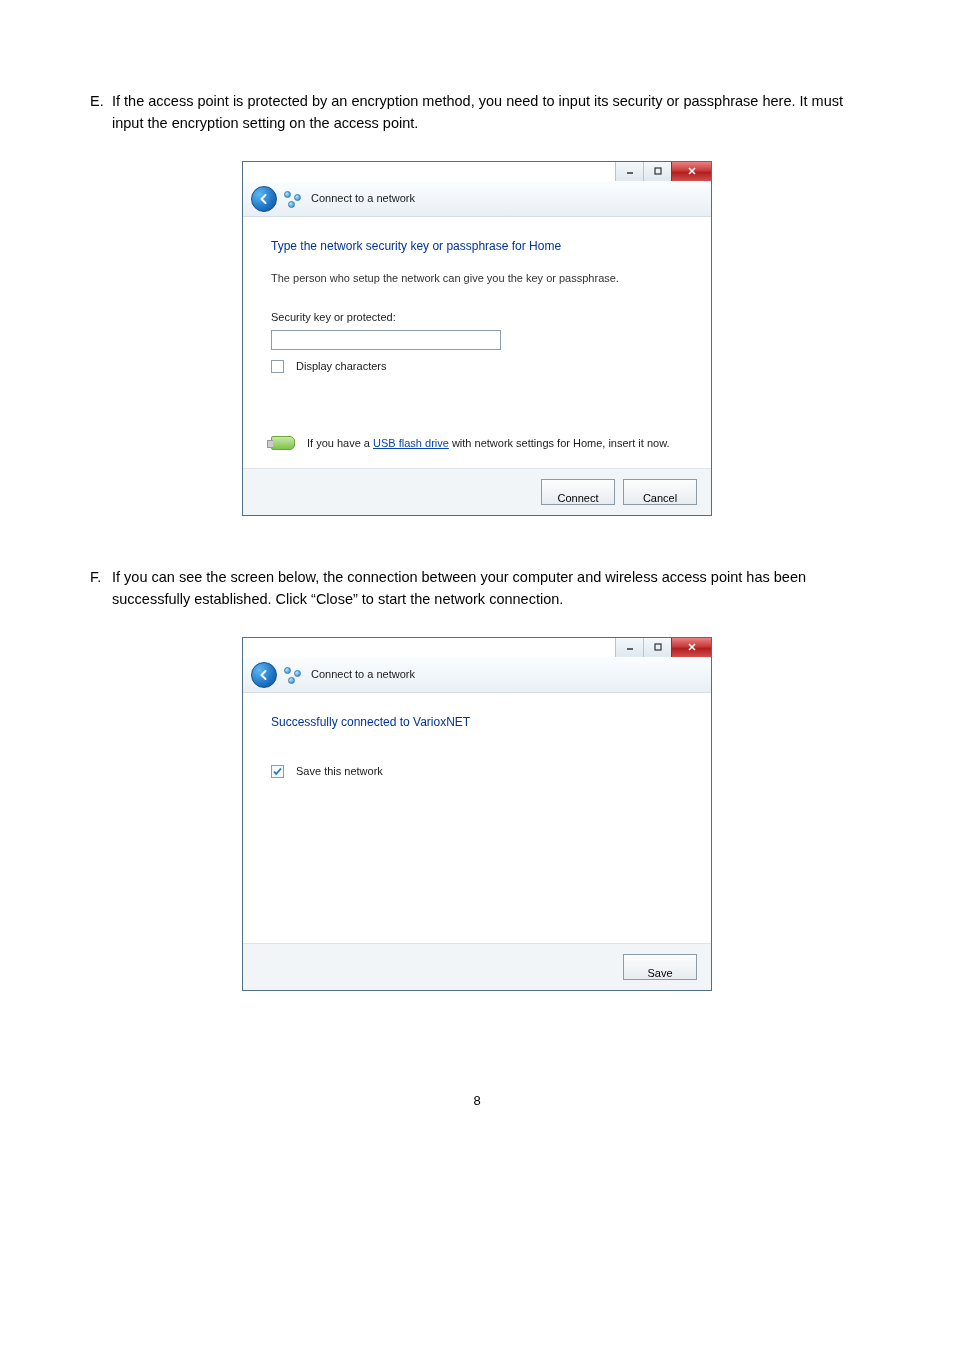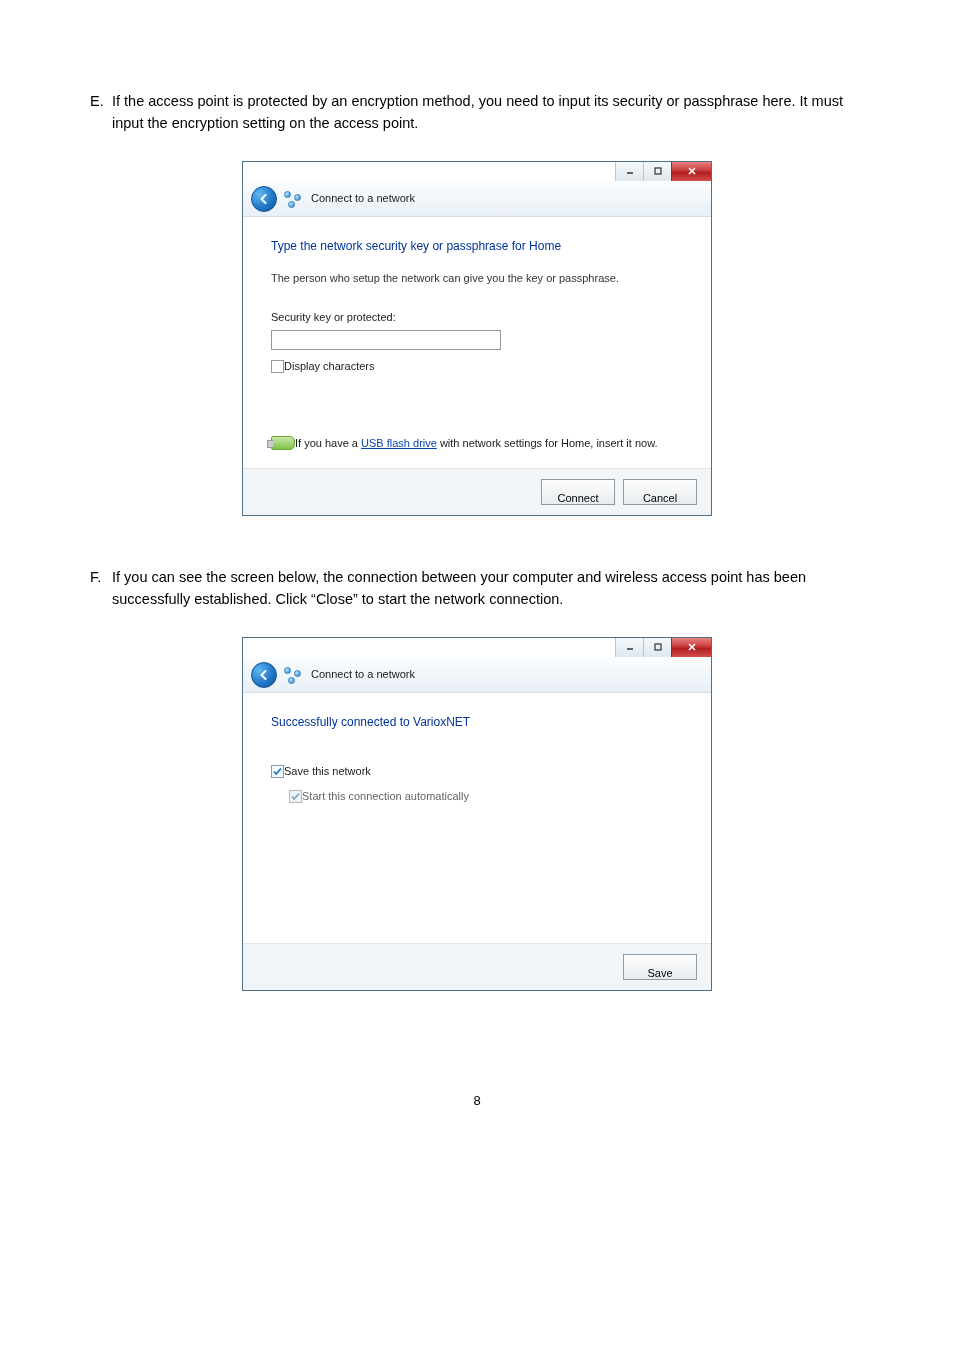--- a/index.html
+++ b/index.html
@@ -99,38 +99,38 @@
     height: 20px;
     border: 1px solid #8b9ba8;
     padding: 1px 3px;
     font-family: inherit;
     font-size: 11px;
     margin-bottom: 8px;
   }
   .check-row {
     display: flex;
     align-items: center;
-    gap: 0;
+    gap: 12px;
     margin-bottom: 8px;
   }
   .checkbox {
     width: 13px; height: 13px;
     border: 1px solid #8b9ba8;
     background: #fff;
     display: flex;
     align-items: center;
     justify-content: center;
   }
   .checkbox.checked { background: #f4faff; }
   .checkbox.disabled { background: #f2f2f2; border-color: #b8b8b8; }
   .checkbox svg { display:block; }
   .hint-row {
     display: flex;
     align-items: center;
-    gap: 0;
+    gap: 12px;
     margin-top: 60px;
   }
   .usb-icon {
     width: 24px; height: 14px;
     background: linear-gradient(#c8e8a8, #7fc348);
     border: 1px solid #6da73a;
     border-radius: 2px 5px 5px 2px;
     position: relative;
   }
   .usb-icon:before {
@@ -279,28 +279,20 @@
 
     <div class="check-row">
       <div class="checkbox checked">
         <svg width="11" height="11" viewBox="0 0 11 11">
             <path d="M2 5.5 L4.2 8 L9 2.5" stroke="#1e73c4" stroke-width="1.8" fill="none"></path>
           </svg>
       </div>
       <div>Save this network</div>
     </div>
 
-    <div class="check-row indent">
-      <div class="checkbox checked disabled">
-        <svg width="11" height="11" viewBox="0 0 11 11">
-            <path d="M2 5.5 L4.2 8 L9 2.5" stroke="#7aa8cc" stroke-width="1.8" fill="none"></path>
-          </svg>
-      </div>
-      <div style="color:#666;">Start this connection automatically</div>
-    </div>
   </div>
 
   <div class="footer">
     <button class="btn">Save</button>
   </div>
 </div>
 
 <div class="page-num">8</div>
 
 </body></html>

